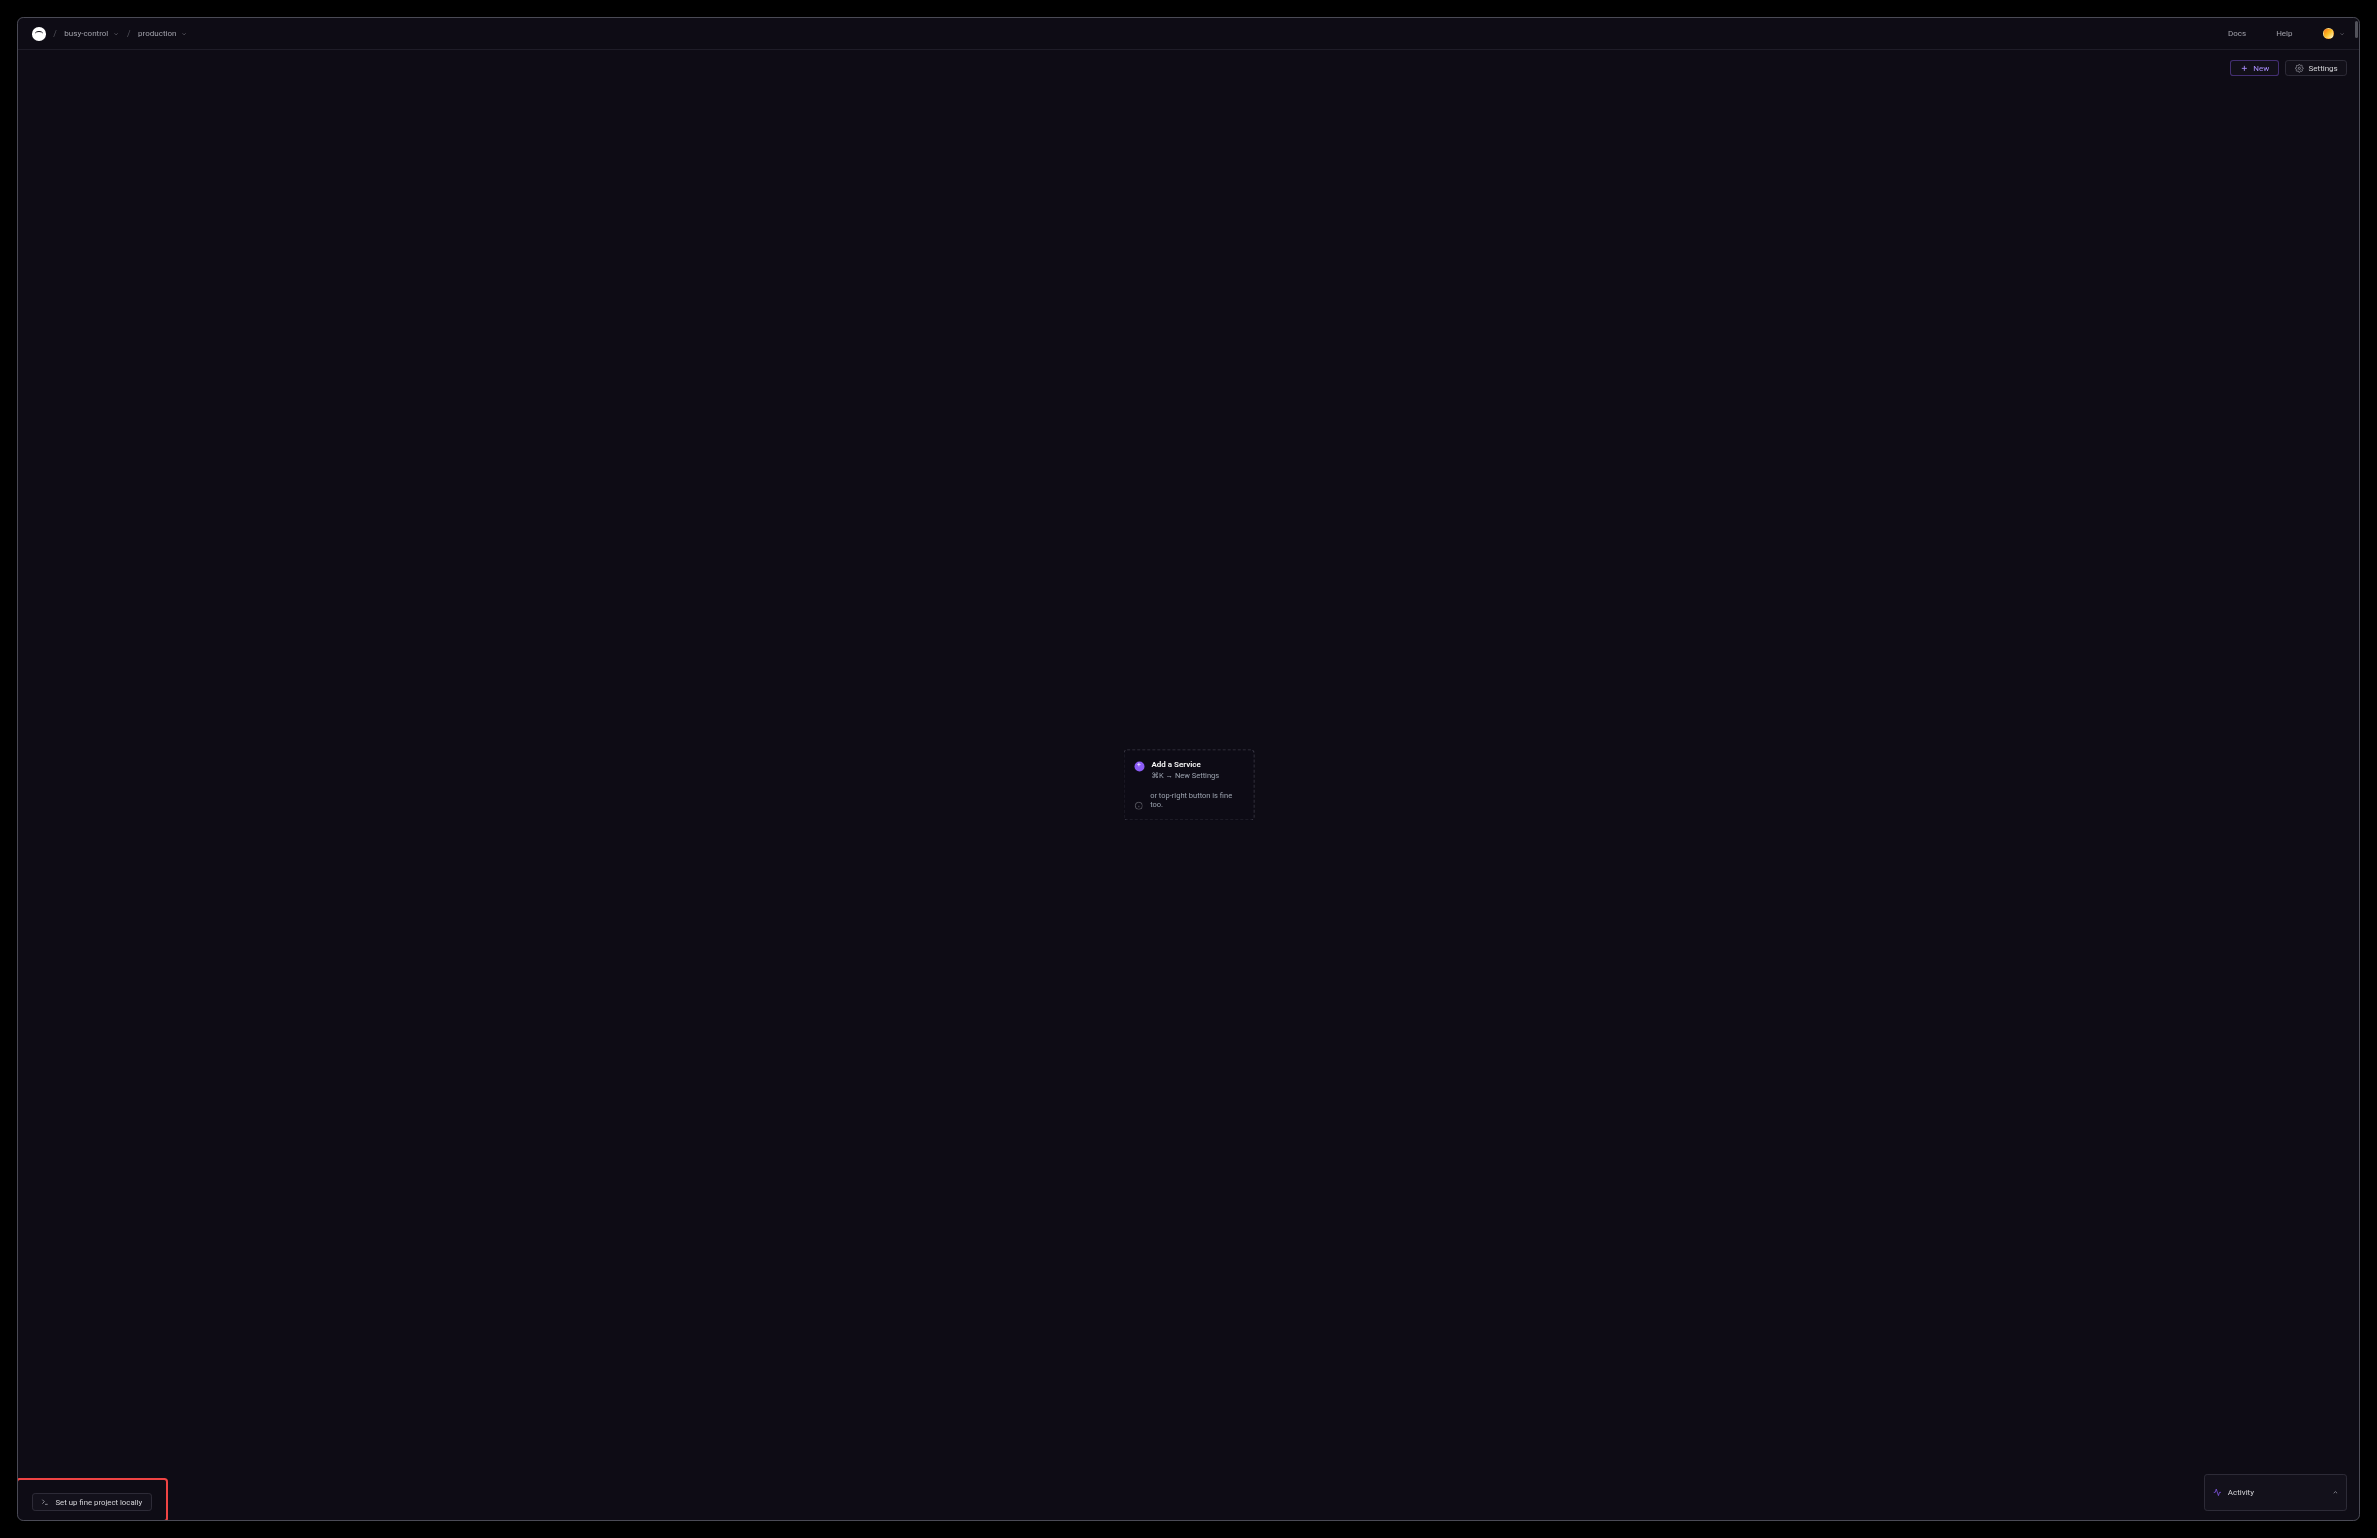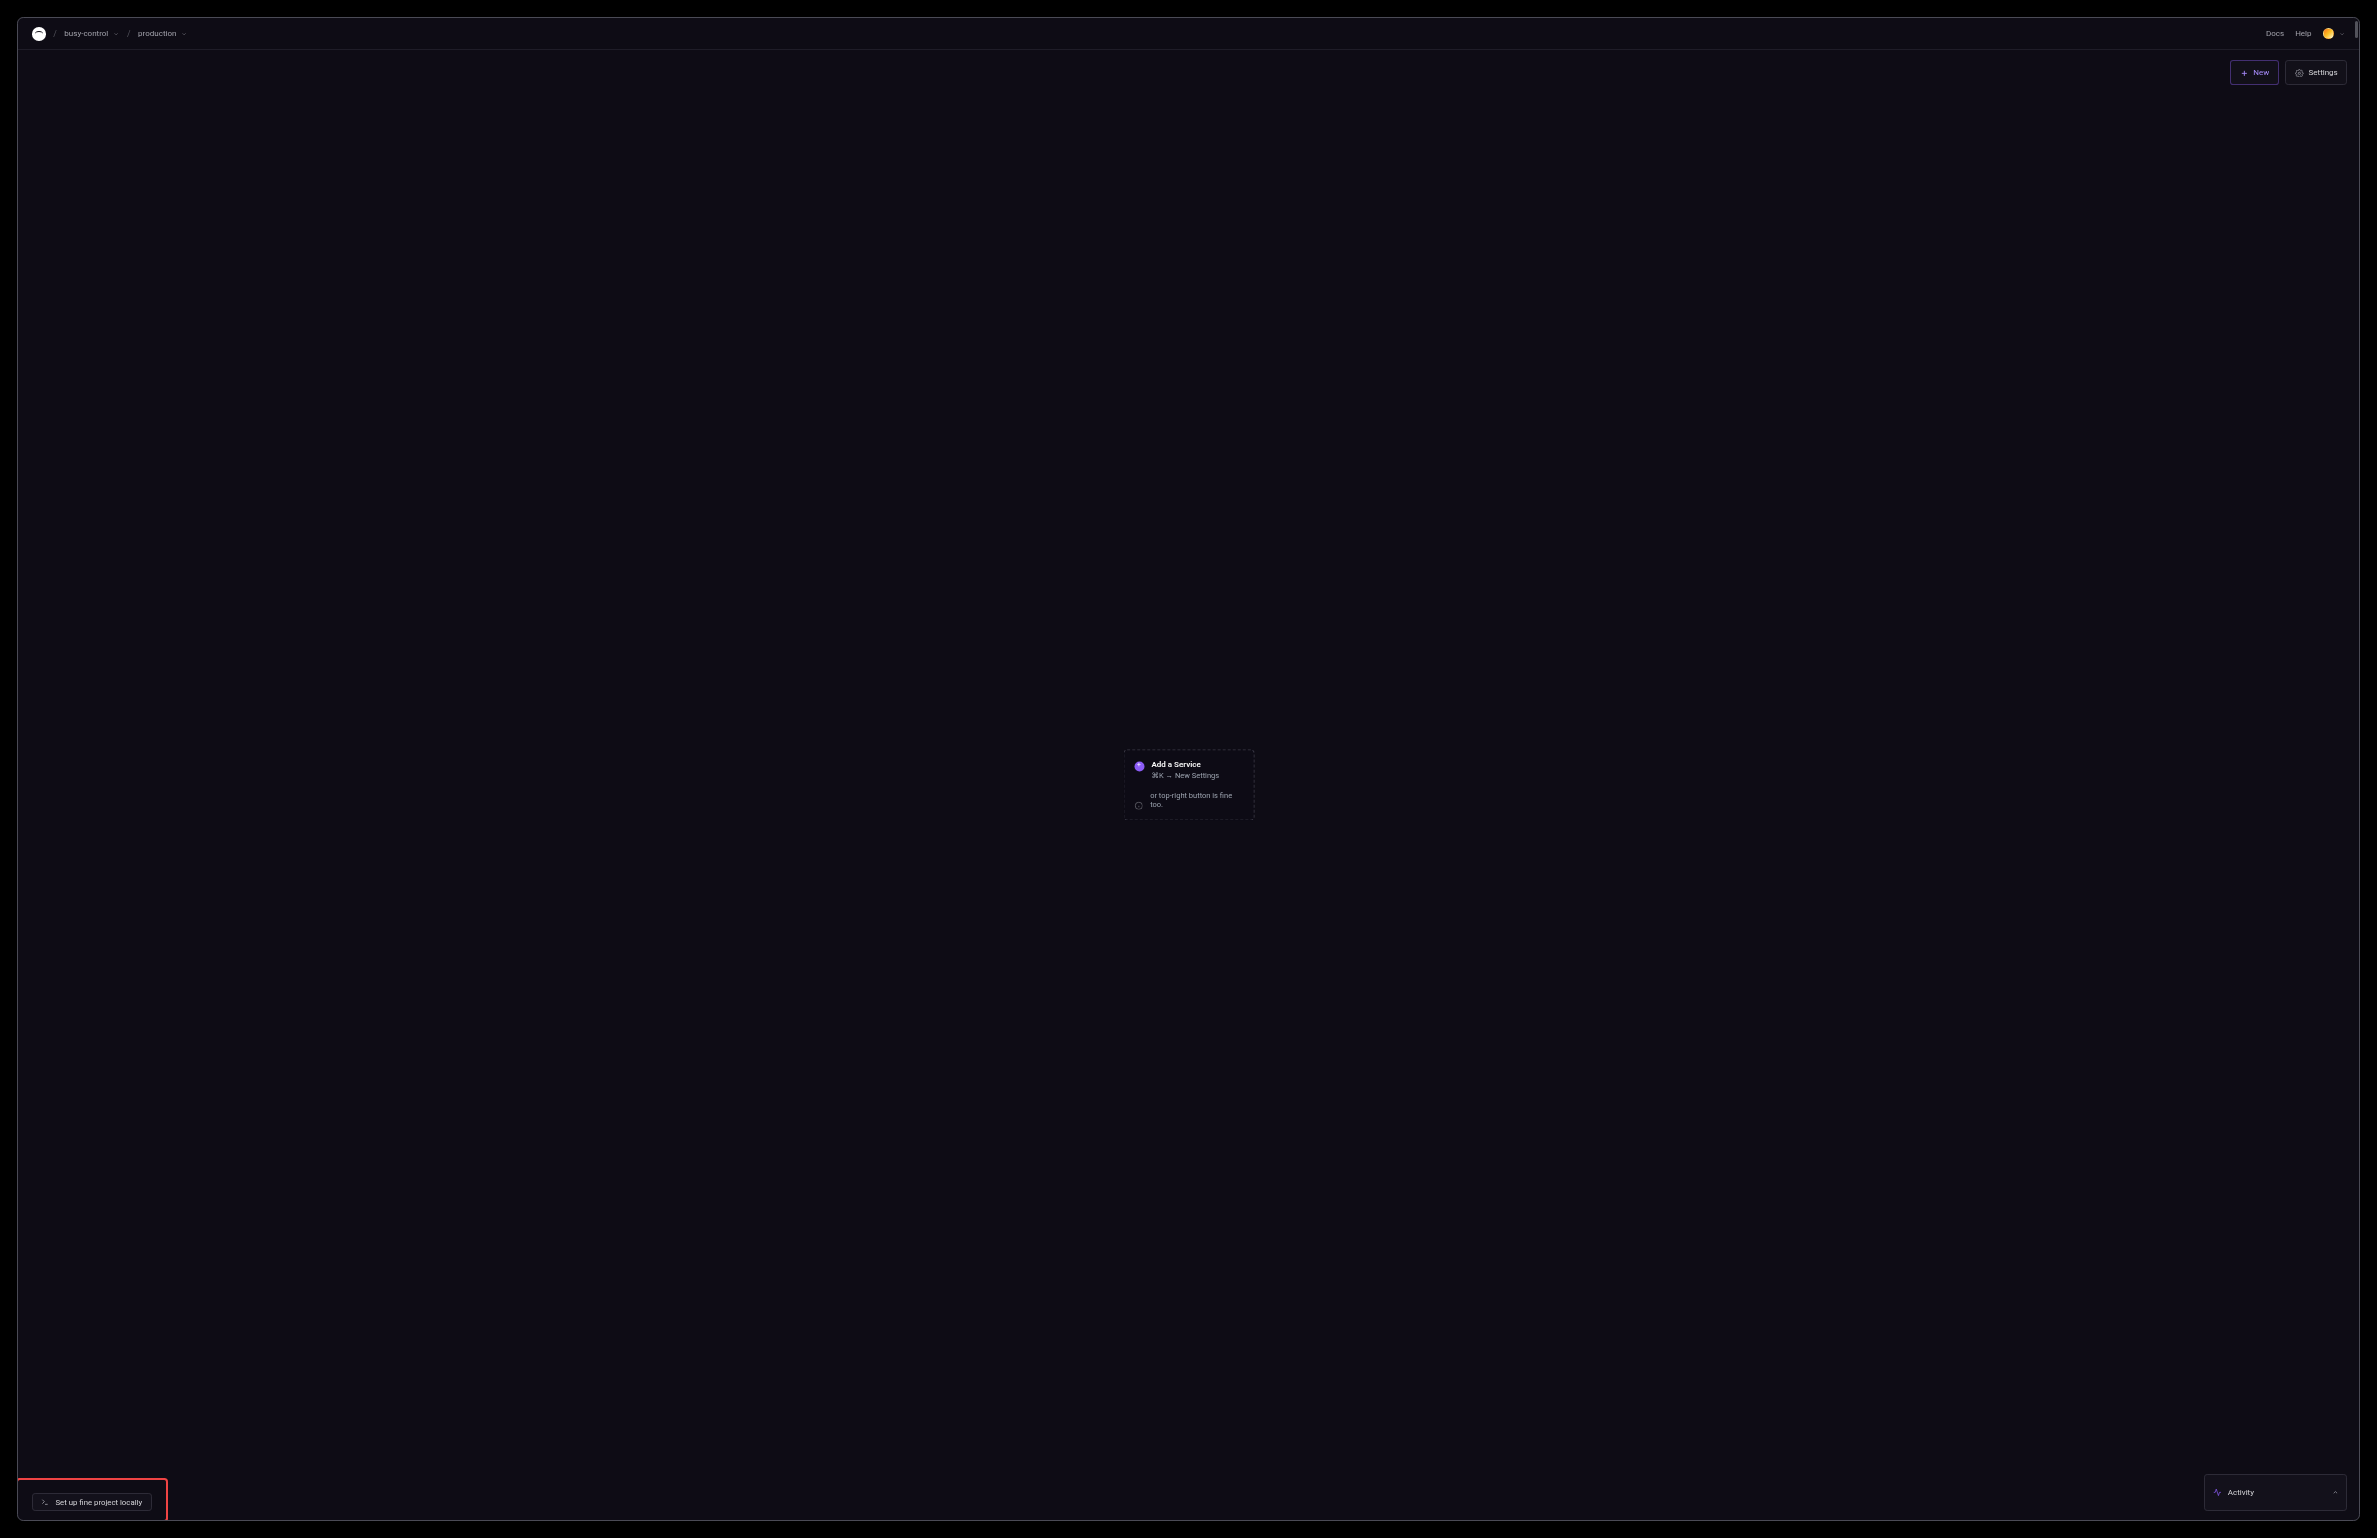--- a/index.html
+++ b/index.html
@@ -91,21 +91,21 @@
     
     .chevron-down svg {
       width: 6.2px;
       height: 6.2px;
       stroke: #71717a;
     }
     
     .header-right {
       display: flex;
       align-items: center;
-      gap: 11px;
+      gap: 30px;
     }
     
     .nav-link {
       color: #a1a1aa;
       font-size: 8px;
       cursor: pointer;
     }
     
     .avatar-group {
       display: flex;
@@ -134,21 +134,21 @@
     
     .top-actions {
       position: absolute;
       top: 10px;
       right: 11.2px;
       display: flex;
       gap: 6.2px;
     }
     
     .btn {
-      height: 25px;
+      height: 16px;
       padding: 0 8.7px;
       display: flex;
       align-items: center;
       gap: 5px;
       border-radius: 3.1px;
       font-size: 8px;
       cursor: pointer;
       background: rgba(255,255,255,0.02);
     }
     

